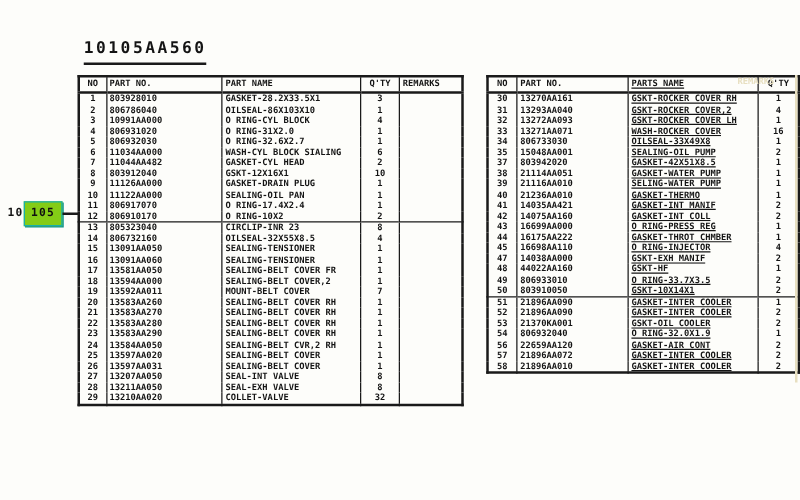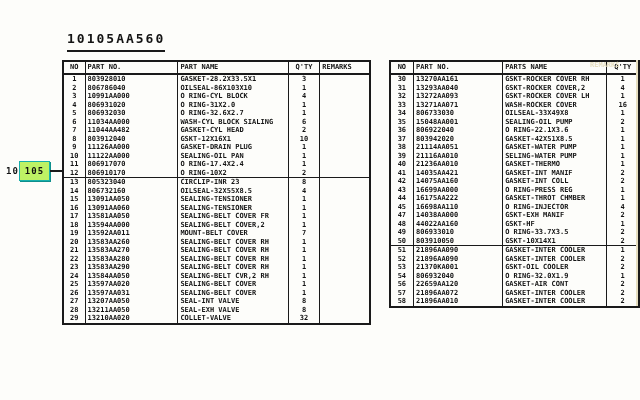--- a/index.html
+++ b/index.html
@@ -49,21 +49,21 @@
   
   .lt .c0{width:17px;text-align:center;}
   .lt .c1{width:90px;}
   .lt .c2{width:106px;}
   .lt .c3{width:27px;text-align:center;}
   .lt .c4{width:45px;}
   .lt thead .c0{text-align:center;}
   
   .rt .c0{width:19px;text-align:center;}
   .rt .c1{width:86px;}
-  .rt .c2{width:100px;}
+  .rt .c2{width:100px;text-decoration:underline;}
   .rt .c3{width:27px;text-align:center;}
 
   
   .ghost-col{
     position:absolute;left:588px;top:60px;width:48px;height:246px;
     border-right:2px solid #EAE2C4;
   }
   .ghost-col .ghost-header{
     font-size:7px;font-weight:bold;line-height:11px;color:#E7DFC0;padding-left:2px;
   }
@@ -72,21 +72,21 @@
 <body>
 
 <div class="screen">
 
   <div class="title">
     <span class="code">10105AA560</span>
   </div>
 
   <div class="callout">
     <span class="callout-prefix">10</span>
-    <span class="callout-box" style="background: #bef264;">105</span>
+    <span class="callout-box" style="background: #84cc16;">105</span>
     <span class="callout-line"></span>
   </div>
 
   <div class="tables">
     <table class="lt" id="left-table">
       <thead>
           <tr>
             <th class="c0">NO</th>
             <th class="c1">PART NO.</th>
             <th class="c2">PART NAME</th>
@@ -340,26 +340,20 @@
             <td class="c2">OILSEAL-33X49X8</td>
             <td class="c3">1</td>
           </tr>
           <tr>
             <td class="c0">35</td>
             <td class="c1">15048AA001</td>
             <td class="c2">SEALING-OIL PUMP</td>
             <td class="c3">2</td>
           </tr>
           <tr>
-            <td class="c0">36</td>
-            <td class="c1">806922040</td>
-            <td class="c2">O RING-22.1X3.6</td>
-            <td class="c3">1</td>
-          </tr>
-          <tr>
             <td class="c0">37</td>
             <td class="c1">803942020</td>
             <td class="c2">GASKET-42X51X8.5</td>
             <td class="c3">1</td>
           </tr>
           <tr>
             <td class="c0">38</td>
             <td class="c1">21114AA051</td>
             <td class="c2">GASKET-WATER PUMP</td>
             <td class="c3">1</td>

